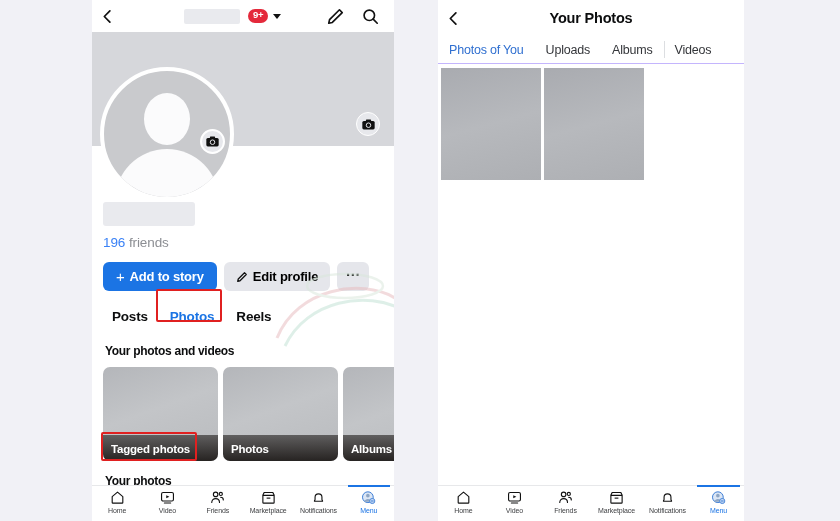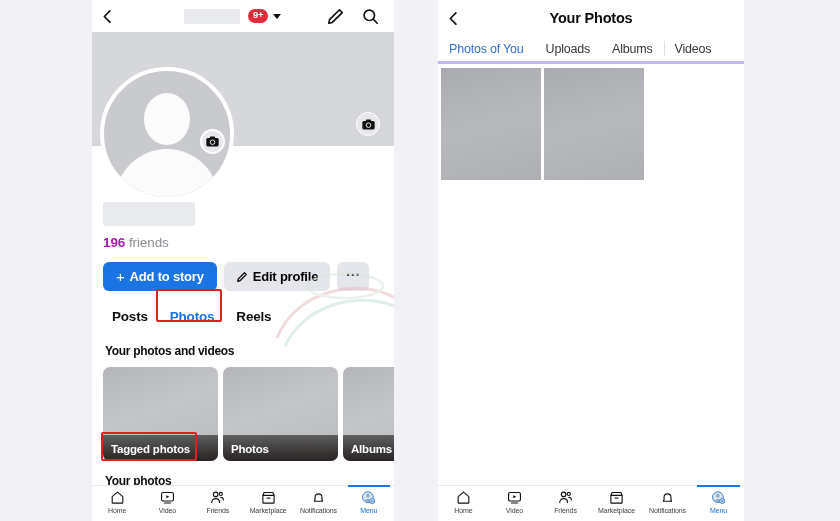--- a/index.html
+++ b/index.html
@@ -79,21 +79,21 @@
     display: flex; align-items: center; justify-content: center;
   }
   .cam-glyph { width: 13px; height: 11px; display: block; }
 
   
   .ident { padding: 0 11px; }
   .title-skel { width: 92px; height: 24px; background: #e9eaee; border-radius: 3px; }
   .friends {
     margin-top: 9px; font-size: 13.5px; color: #8c8e93; letter-spacing: -0.1px;
   }
-  .friends b { color: #a21caf; font-weight: bold; }
+  .friends b { color: #3b82f6; font-weight: normal; }
 
   
   .actions { display: flex; gap: 7px; padding: 12px 11px 0; }
   .btn {
     height: 29px; border-radius: 6px; display: flex; align-items: center;
     justify-content: center; gap: 5px; font-size: 13px; font-weight: bold;
     letter-spacing: -0.2px; white-space: nowrap;
   }
   .btn-primary { background: #1b74e4; color: #fff; padding: 0 13px; }
   .btn-sec { background: #e5e6eb; color: #000000; padding: 8px 12px; }
@@ -155,21 +155,21 @@
   .rhead {
     height: 36px; display: flex; align-items: center;
     position: relative; background: #fff;
   }
   .rtitle {
     position: absolute; left: 0; right: 0; text-align: center;
     font-size: 14.5px; font-weight: bold; color: #0c0d0e; letter-spacing: -0.2px;
   }
   .rtabs {
     display: flex; align-items: stretch; height: 28px;
-    border-bottom: 3px solid #c4b5fd; background: #fff;
+    border-bottom: 1px solid #c4b5fd; background: #fff;
   }
   .rtab {
     display: flex; align-items: center; padding: 0 11px;
     font-size: 12.5px; color: #34363a; letter-spacing: -0.2px; position: relative;
   }
   .rtab.active { color: #2f6fd0; }
   .rtab.sep::before {
     content: ""; position: absolute; left: 0; top: 5px; bottom: 5px;
     width: 1px; background: #dcdee1;
   }

